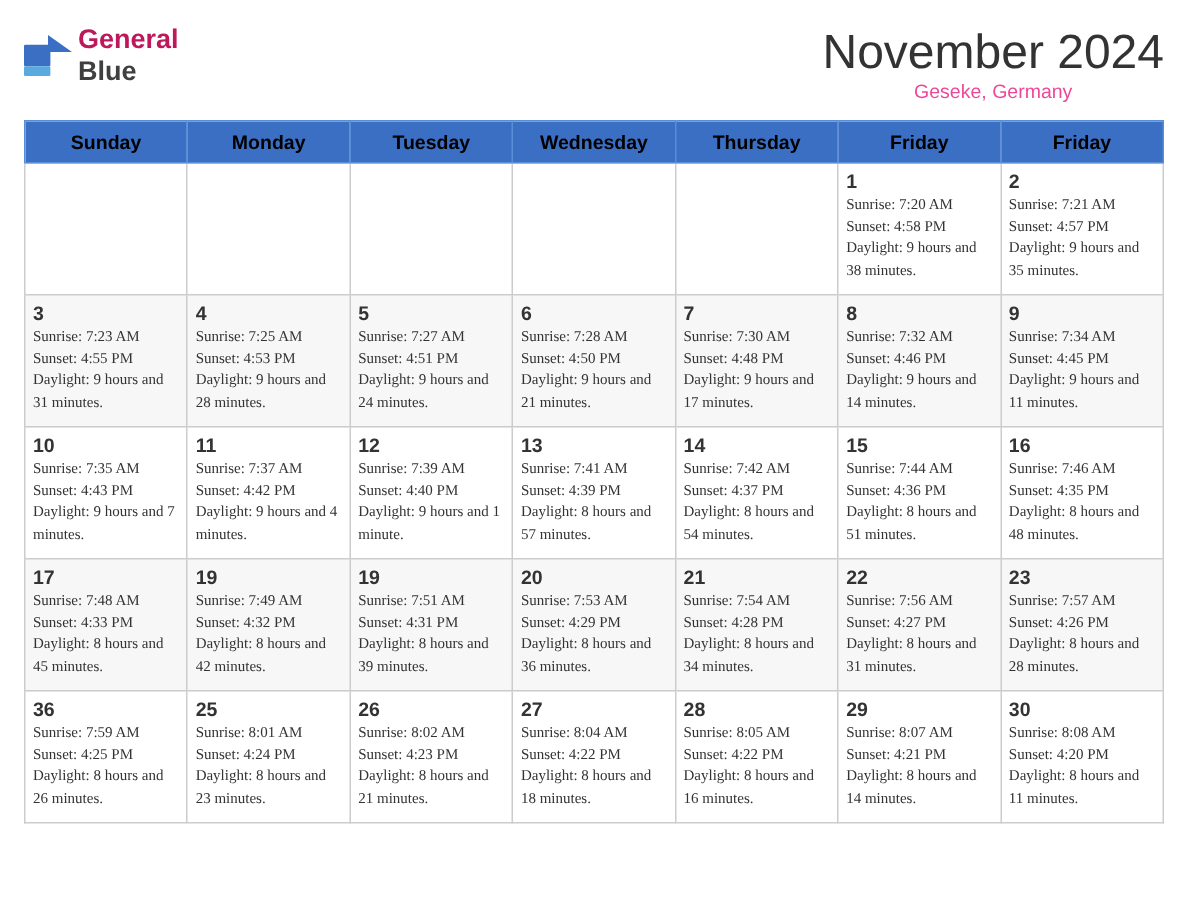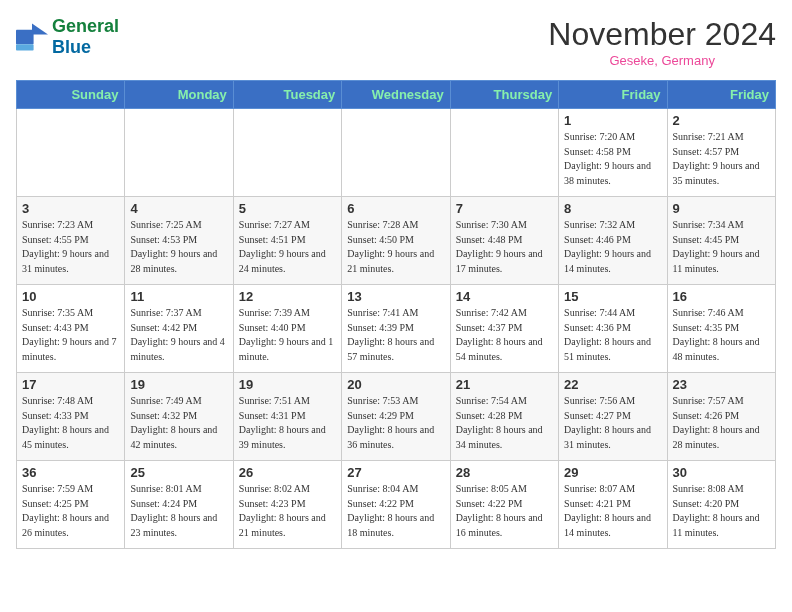--- a/index.html
+++ b/index.html
@@ -17,26 +17,26 @@
       margin-bottom: 12px;
     }
     .logo {
       display: flex;
       align-items: center;
       gap: 4px;
     }
     .logo-text-general {
       font-size: 18px;
       font-weight: bold;
-      color: #15803d;
+      color: #be185d;
     }
     .logo-text-blue {
       font-size: 18px;
       font-weight: bold;
-      color: #0369a1;
+      color: #404040;
     }
     .logo-icon {
       width: 32px;
       height: 28px;
     }
     .title-area {
       text-align: center;
     }
     .month-title {
       font-size: 32px;
@@ -47,22 +47,22 @@
       font-size: 13px;
       color: #ec4899;
     }
     .calendar-table {
       width: 100%;
       border-collapse: collapse;
       table-layout: fixed;
     }
     .calendar-table th {
       background-color: #3a6fc4;
-      color: #86efac;
-      text-align: right;
+      color: #000000;
+      text-align: center;
       padding: 6px 6px;
       font-size: 13px;
       font-weight: 600;
       border: 1px solid #5a8ed4;
     }
     .calendar-table td {
       border: 1px solid #ccc;
       vertical-align: top;
       padding: 4px 5px;
       font-size: 10.5px;

